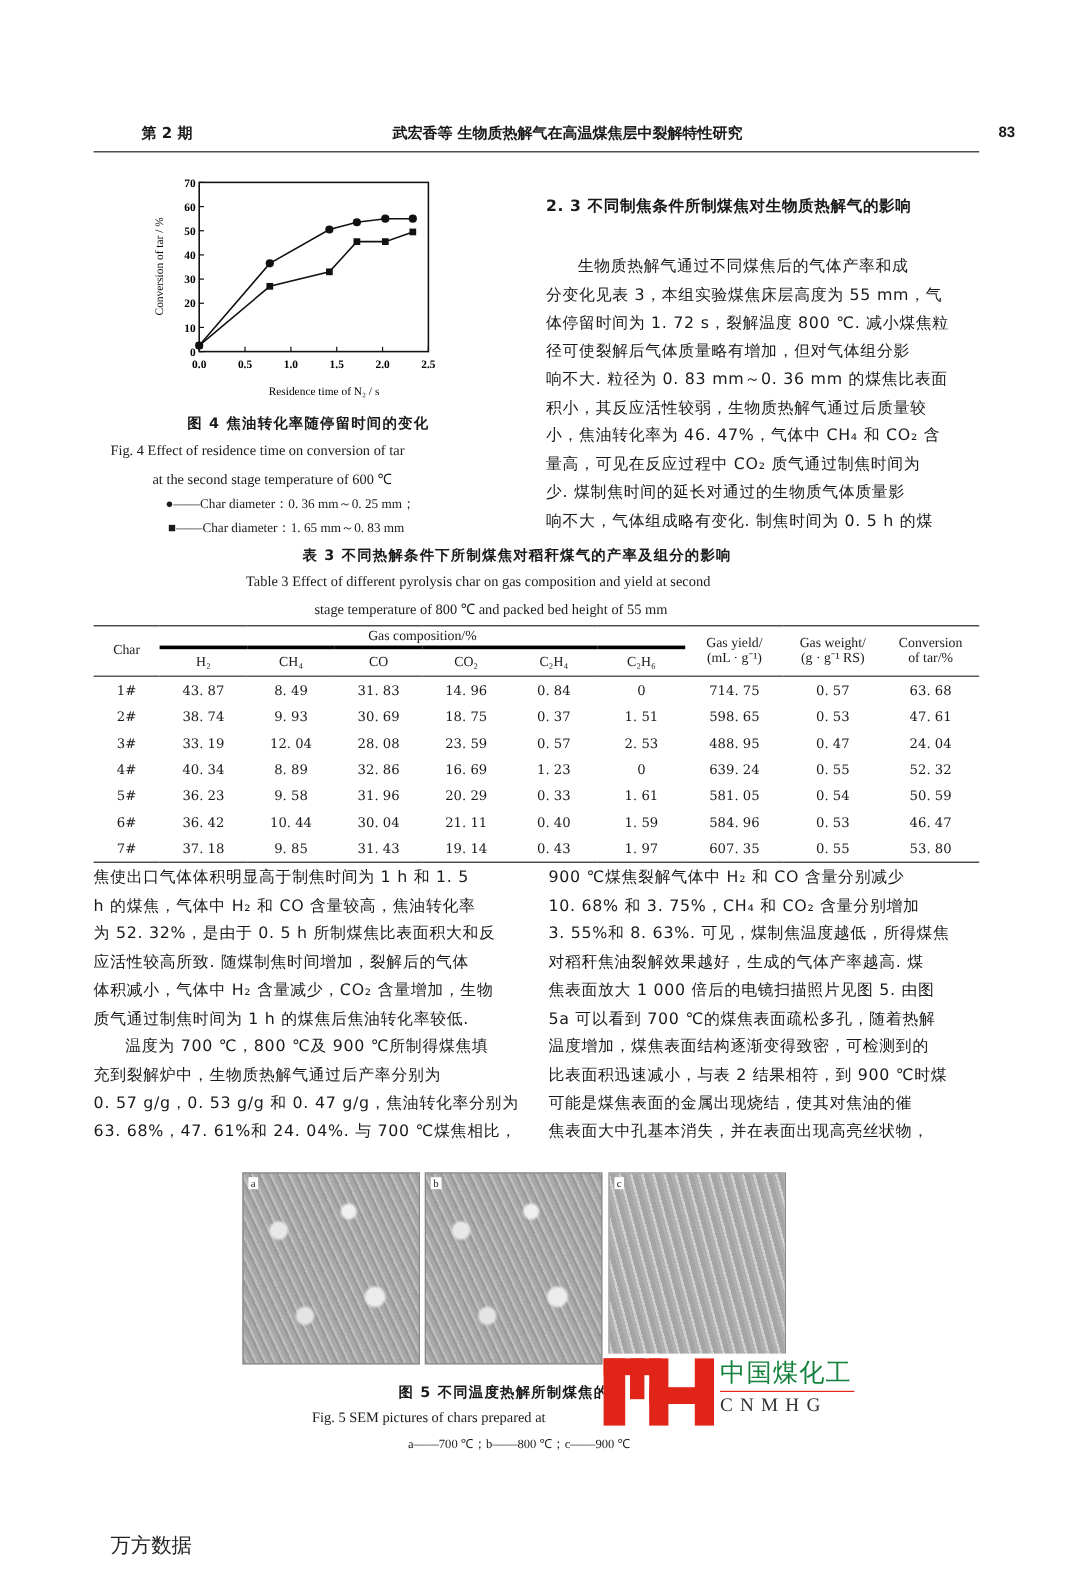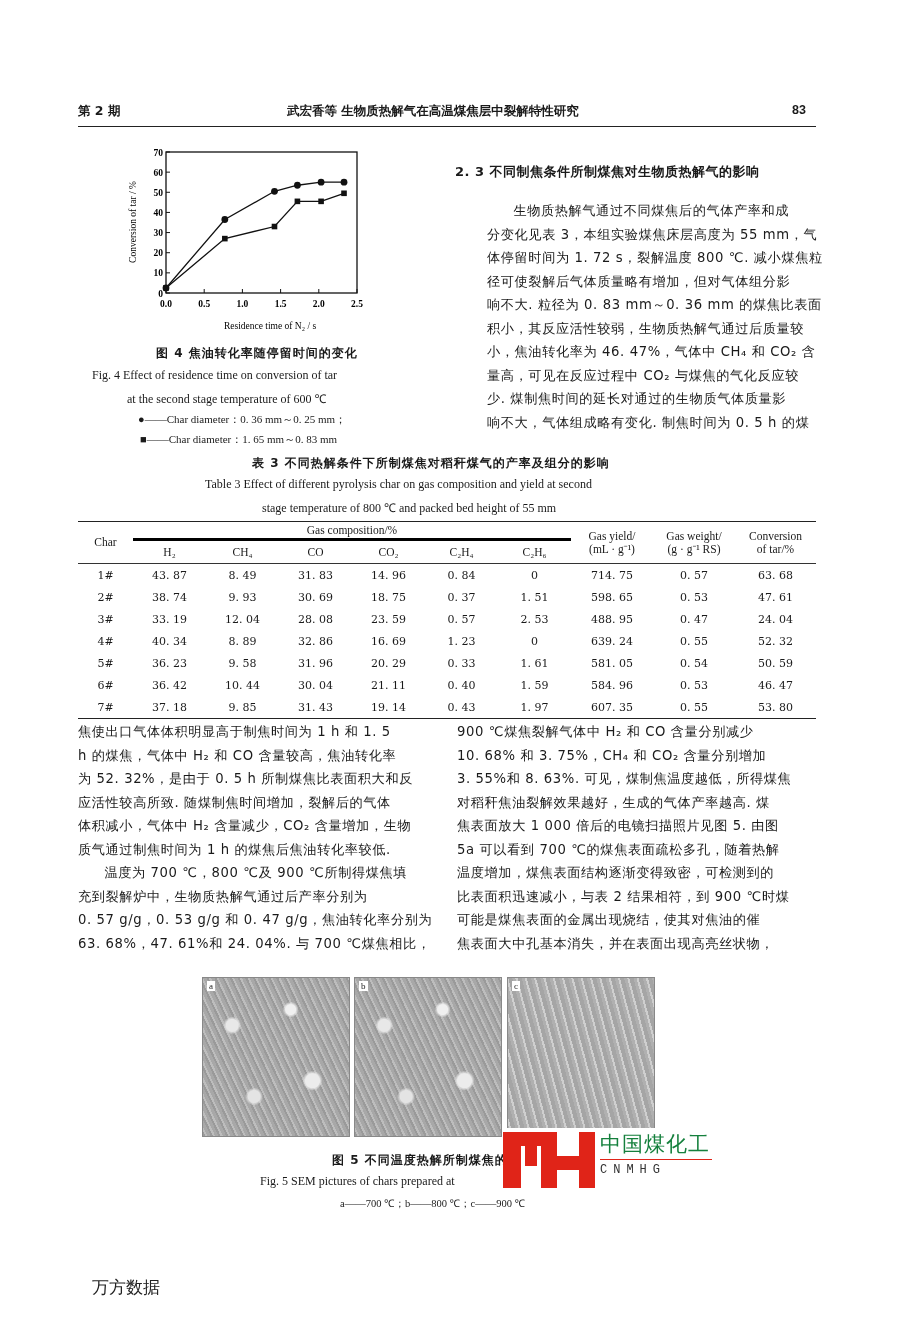--- a/index.html
+++ b/index.html
@@ -1,19 +1,19 @@
 <!DOCTYPE html>
 <html><head>
 <meta charset="utf-8">
 <style>
   html, body { margin:0; padding:0; background:#fff; }
   body { width:904px; height:1320px; position:relative; overflow:hidden;
          font-family:"DejaVu Serif","Liberation Serif",serif; color:#1a1a1a; }
   .abs { position:absolute; }
-  .hdr { top:103px; font-size:12.5px; font-weight:bold; }
+  .hdr { top:103px; font-size:12.5px; font-weight:bold;margin-left:40px; }
   .hdr-rule { left:78px; width:738px; top:126px; border-top:1.5px solid #222; }
   .cjk { font-family:"DejaVu Sans","Liberation Sans",sans-serif; }
   .body-text { font-size:13.2px; line-height:23.5px; letter-spacing:0.6px; text-align:justify; }
   .body-text p { margin:0; }
   .indent { text-indent:2em; }
   .cap-cn { font-size:12px; font-weight:bold; letter-spacing:1px; }
   .cap-en { font-family:"Liberation Serif",serif; font-size:12px; }
   table.t3 { border-collapse:collapse; font-size:11px; font-family:"DejaVu Serif",serif; }
   table.t3 td, table.t3 th { text-align:center; font-weight:normal; padding:0; height:22px; }
   table.t3 thead th { font-family:"Liberation Serif",serif; font-size:11.5px; line-height:13px; }
@@ -94,29 +94,29 @@
 <div class="abs cap-en" style="left:92px;top:368px;">Fig. 4   Effect of residence time on conversion of tar</div>
 <div class="abs cap-en" style="left:127px;top:390px;">at the second stage temperature of 600 ℃</div>
 <div class="abs cap-en" style="left:138px;top:412px;font-size:11px;">
   <span>●</span><span>——Char diameter：0. 36 mm～0. 25 mm；</span>
 </div>
 <div class="abs cap-en" style="left:140px;top:432px;font-size:11px;">
   <span>■</span><span>——Char diameter：1. 65 mm～0. 83 mm</span>
 </div>
 
 <div class="abs cjk" style="left:455px;top:163px;font-size:13px;font-weight:bold;letter-spacing:0.5px;">2. 3   不同制焦条件所制煤焦对生物质热解气的影响</div>
-<div class="abs body-text cjk" id="sec23" style="left:455px;top:199px;width:370px;margin-left:32px;">
+<div class="abs body-text cjk" id="sec23" style="left:455px;top:211px;width:370px;">
     <p class="indent">生物质热解气通过不同煤焦后的气体产率和成</p>
     <p>分变化见表 3，本组实验煤焦床层高度为 55 mm，气</p>
     <p>体停留时间为 1. 72 s，裂解温度 800 ℃. 减小煤焦粒</p>
     <p>径可使裂解后气体质量略有增加，但对气体组分影</p>
     <p>响不大. 粒径为 0. 83 mm～0. 36 mm 的煤焦比表面</p>
     <p>积小，其反应活性较弱，生物质热解气通过后质量较</p>
     <p>小，焦油转化率为 46. 47%，气体中 CH₄ 和 CO₂ 含</p>
-    <p>量高，可见在反应过程中 CO₂ 与煤焦的气化反应较</p>
+    <p>量高，可见在反应过程中 CO₂ 质气通过制焦时间为</p>
     <p>少. 煤制焦时间的延长对通过的生物质气体质量影</p>
     <p>响不大，气体组成略有变化. 制焦时间为 0. 5 h 的煤</p>
   </div>
 
 <div class="abs cap-cn cjk" style="left:252px;top:455px;text-align:right;">表 3   不同热解条件下所制煤焦对稻秆煤气的产率及组分的影响</div>
 <div class="abs cap-en" style="left:205px;top:477px;">Table 3    Effect of different pyrolysis char on gas composition and yield at second</div>
 <div class="abs cap-en" style="left:262px;top:499px;">stage temperature of 800 ℃ and packed bed height of 55 mm</div>
 
 <table class="t3 abs" style="left:78px;top:521px;width:738px;border-top:1.5px solid #222;border-bottom:1.5px solid #222;">
   <colgroup>
@@ -279,16 +279,16 @@
   <div>
     <div class="logo-mark" style="left:0;top:4px;width:18px;height:56px;"></div>
     <div class="logo-mark" style="left:0;top:4px;width:48px;height:14px;"></div>
     <div class="logo-mark" style="left:22px;top:4px;width:12px;height:34px;"></div>
     <div class="logo-mark" style="left:38px;top:4px;width:16px;height:56px;"></div>
     <div class="logo-mark" style="left:38px;top:28px;width:54px;height:14px;"></div>
     <div class="logo-mark" style="left:76px;top:4px;width:16px;height:56px;"></div>
   </div>
   <div class="abs cjk" style="left:97px;top:2px;font-size:21px;color:#15803d;letter-spacing:1px;">中国煤化工</div>
   <div class="abs" style="left:97px;top:31px;width:112px;border-top:1.5px solid #e02418;"></div>
-  <div class="abs" style="left:97px;top:35px;font-size:12px;color:#333;letter-spacing:6px;font-family:Liberation Mono, monospace;">CNMHG</div>
+  <div class="abs" style="left:97px;top:35px;font-size:16px;color:#333;letter-spacing:6px;font-family:Liberation Serif, serif;">CNMHG</div>
 </div>
 
 <div class="abs cjk" style="left:92px;top:1276px;font-size:17px;color:#222;">万方数据</div>
 
 </body></html>

